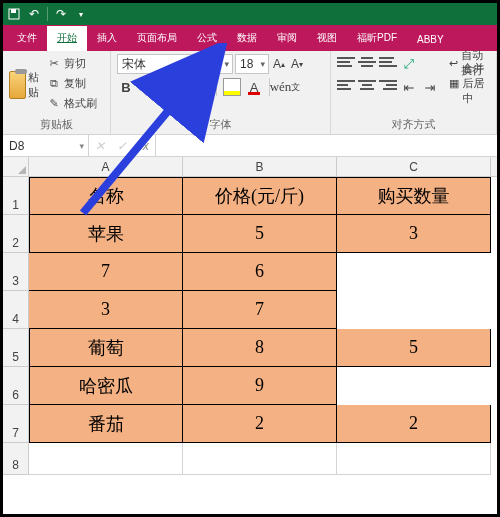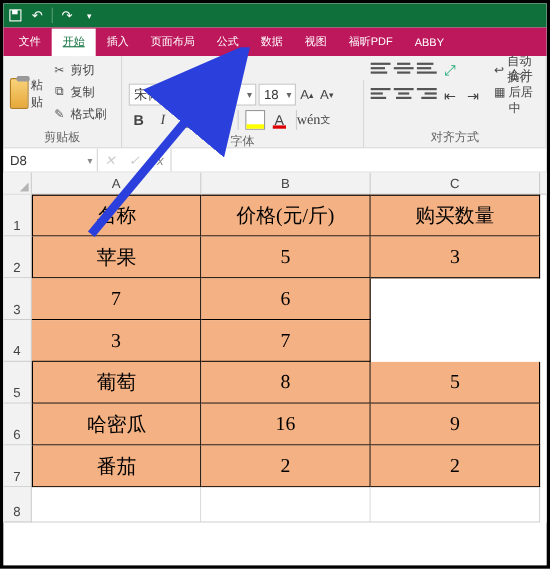--- a/index.html
+++ b/index.html
@@ -103,20 +103,21 @@
   <span class="tb-icon" style="font-size:8px;">▾</span>
 </div>
 
 <div class="ribbon-tabs">
   <div class="rtab">文件</div>
   <div class="rtab active">开始</div>
   <div class="rtab">插入</div>
   <div class="rtab">页面布局</div>
   <div class="rtab">公式</div>
   <div class="rtab">数据</div>
+  <div class="rtab">审阅</div>
   <div class="rtab">视图</div>
   <div class="rtab">福昕PDF</div>
   <div class="rtab">ABBY</div>
 </div>
 
 <div class="ribbon">
 
   <div class="group" style="width:108px;">
     <div class="gcontent">
       <div class="paste-big">
@@ -134,21 +135,21 @@
         </div>
         <div class="clip-item">
           <span class="ci-icon">✎</span>
           <span>格式刷</span>
         </div>
       </div>
     </div>
     <div class="group-label">剪贴板</div>
   </div>
 
-  <div class="group" style="width:220px;margin-top:22px;">
+  <div class="group" style="width:220px;">
     <div style="display:flex;flex-direction:column;">
       <div class="font-row1">
         <div class="font-sel font-name">宋体</div>
         <div class="font-sel font-size">18</div>
         <div class="aa">A<sup style="font-size:8px;">▴</sup></div>
         <div class="aa">A<sup style="font-size:8px;">▾</sup></div>
       </div>
       <div class="font-row2">
         <div class="fbtn b">B</div>
         <div class="fbtn i">I</div>
@@ -272,21 +273,20 @@
     </div>
     <div class="grow data">
       <div class="rowhdr" style="height:38px;">5</div>
       <div class="cell first">葡萄</div>
       <div class="cell">8</div>
       <div class="cell">5</div>
     </div>
     <div class="grow data">
       <div class="rowhdr" style="height:38px;">6</div>
       <div class="cell first">哈密瓜</div>
-      <div class="cell">16</div>
       <div class="cell">9</div>
     </div>
     <div class="grow data">
       <div class="rowhdr" style="height:38px;">7</div>
       <div class="cell first">番茄</div>
       <div class="cell">2</div>
       <div class="cell">2</div>
     </div>
     <div class="grow empty">
       <div class="rowhdr" style="height:32px;">8</div>

